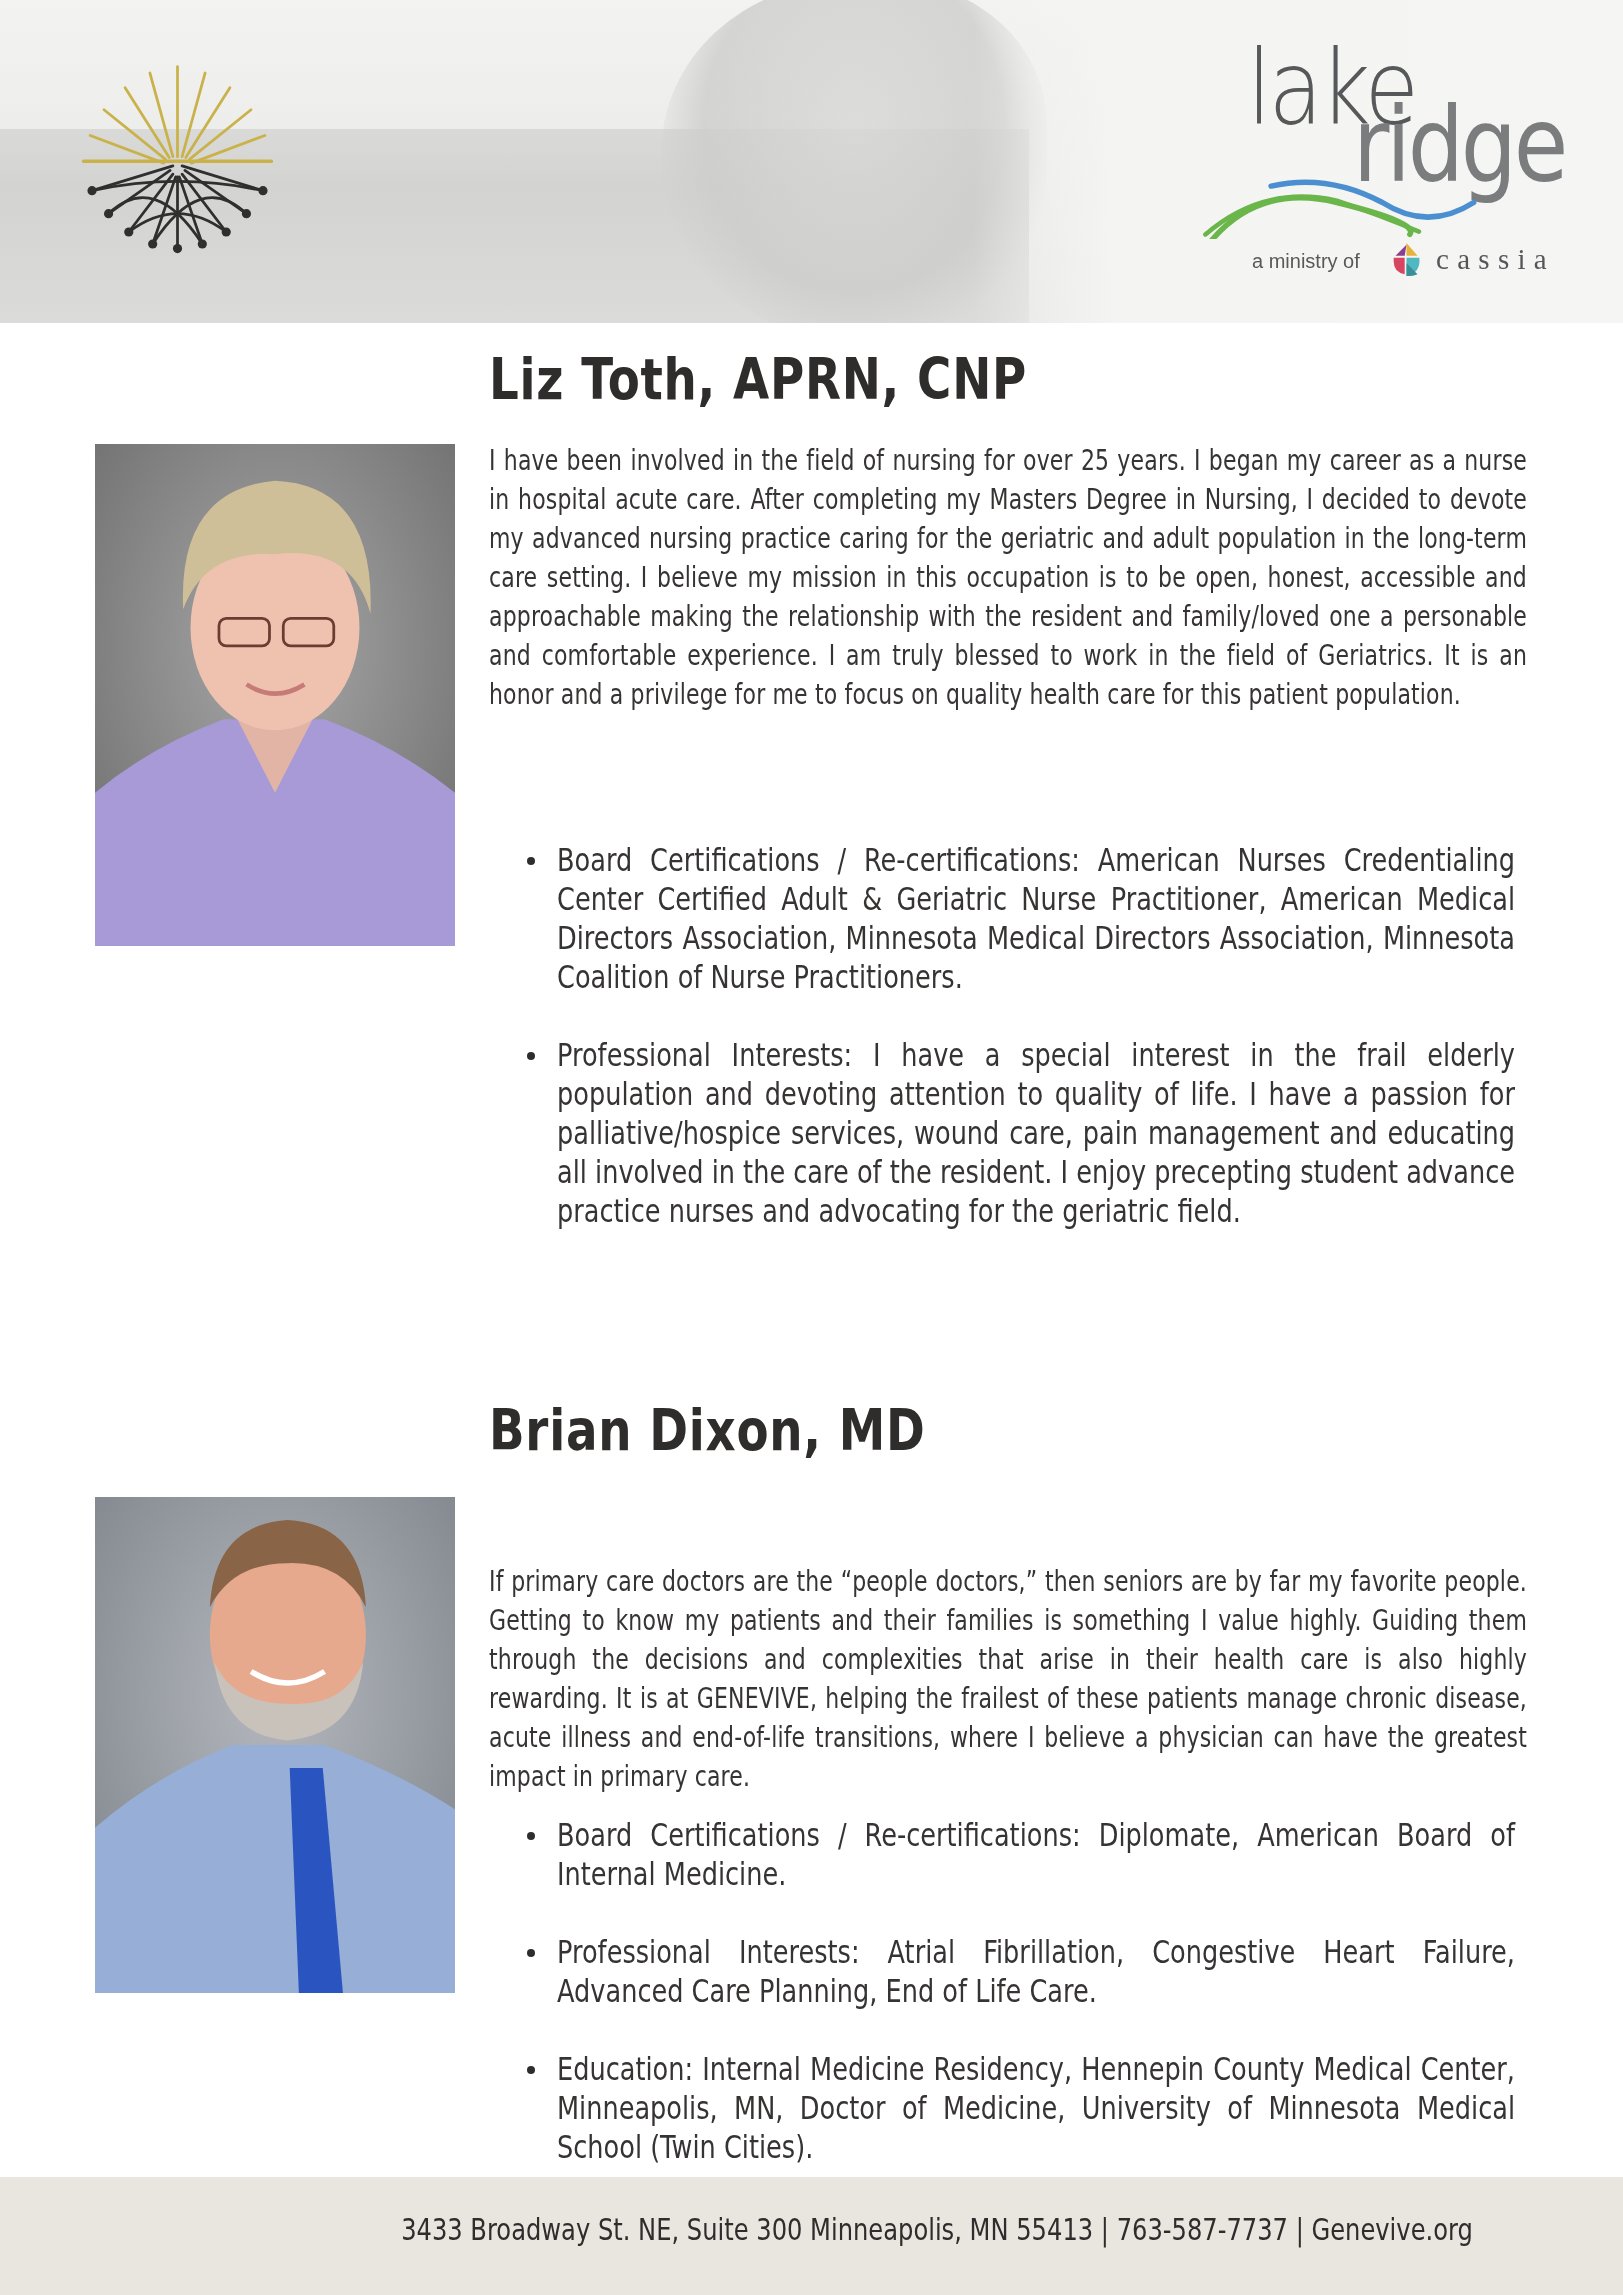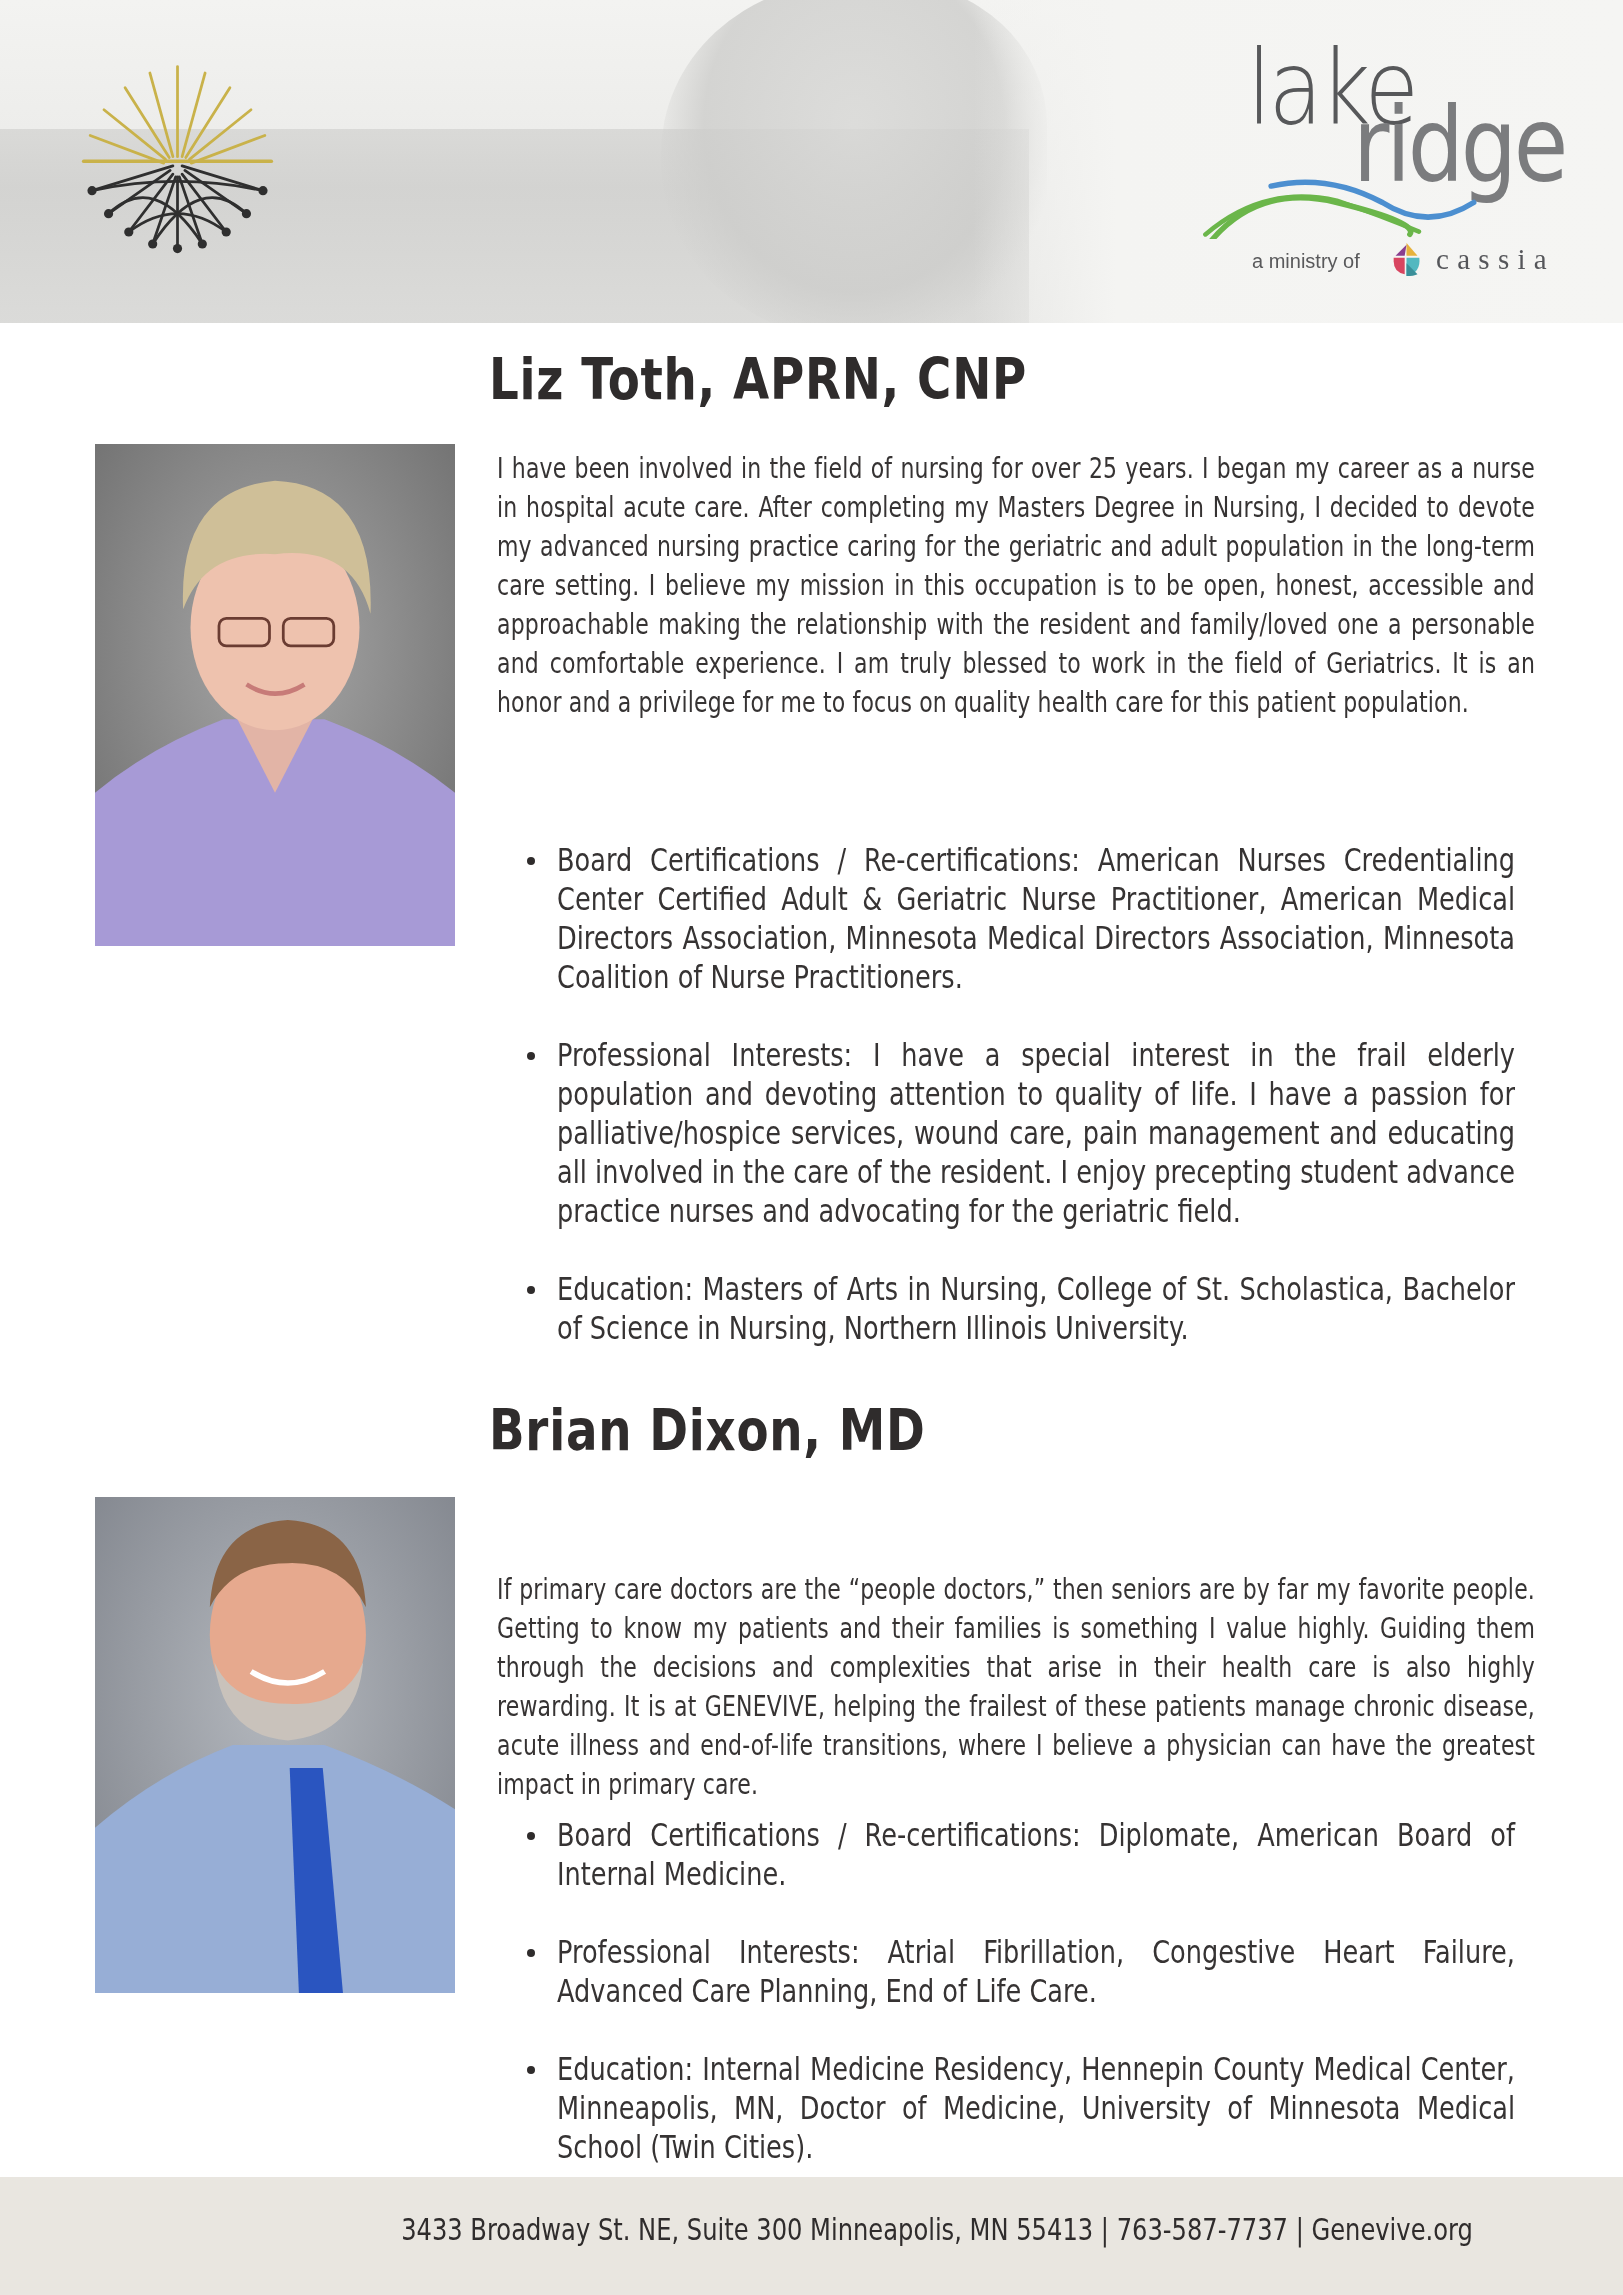--- a/index.html
+++ b/index.html
@@ -64,21 +64,21 @@
     font-weight: bold; font-size: 57px; color: #2f2c2c; letter-spacing: 0.9px;
     transform: scaleX(0.82); transform-origin: left top; white-space: nowrap; line-height: 1;
   }
   .photo {
     position: absolute; left: 95px; width: 360px; overflow: hidden;
   }
   .photo svg { width: 100%; height: 100%; display: block; }
   .bio {
     position: absolute; left: 489px; width: 1038px;
     font-family: "DejaVu Sans", sans-serif; font-size: 27.5px; line-height: 39px;
-    color: #363333; text-align: justify; margin: 8px;
+    color: #363333; text-align: justify; margin: 0;
     letter-spacing: 0.2px;
   }
   .bio-text { display: block; transform: scaleX(0.80); transform-origin: left top; width: 125%; }
   .bullets { position: absolute; left: 489px; width: 1038px; margin: 0; padding: 0; list-style: none; }
   .bullets li {
     position: relative; padding-left: 56px; margin: 12px;
     font-family: "DejaVu Sans", sans-serif; font-size: 32px; line-height: 39px;
     color: #363333; text-align: justify;
   }
   .bullets li .dot {
@@ -196,24 +196,20 @@
 
 <ul class="bullets" style="top:829px;">
   <li style="margin-bottom:39px;">
     <span class="dot"></span>
     <span class="btxt">Board Certifications / Re-certifications: American Nurses Credentialing Center Certified Adult &amp; Geriatric Nurse Practitioner, American Medical Directors Association, Minnesota Medical Directors Association, Minnesota Coalition of Nurse Practitioners.</span>
   </li>
   <li style="margin-bottom:39px;">
     <span class="dot"></span>
     <span class="btxt">Professional Interests: I have a special interest in the frail elderly population and devoting attention to quality of life. I have a passion for palliative/hospice services, wound care, pain management and educating all involved in the care of the resident. I enjoy precepting student advance practice nurses and advocating for the geriatric field.</span>
   </li>
-  <li>
-    <span class="dot"></span>
-    <span class="btxt">Education: Masters of Arts in Nursing, College of St. Scholastica, Bachelor of Science in Nursing, Northern Illinois University.</span>
-  </li>
 </ul>
 
 <div class="profile-name" style="top:1402px;">Brian Dixon, MD</div>
 
 <div class="photo" style="top:1497px; height:496px;">
   <svg viewBox="0 0 392 540" preserveAspectRatio="none">
     <defs>
       <radialGradient id="bg2" cx="50%" cy="40%" r="75%">
         <stop offset="0%" stop-color="#b4b8be"></stop>
           <stop offset="100%" stop-color="#7d8189"></stop>

